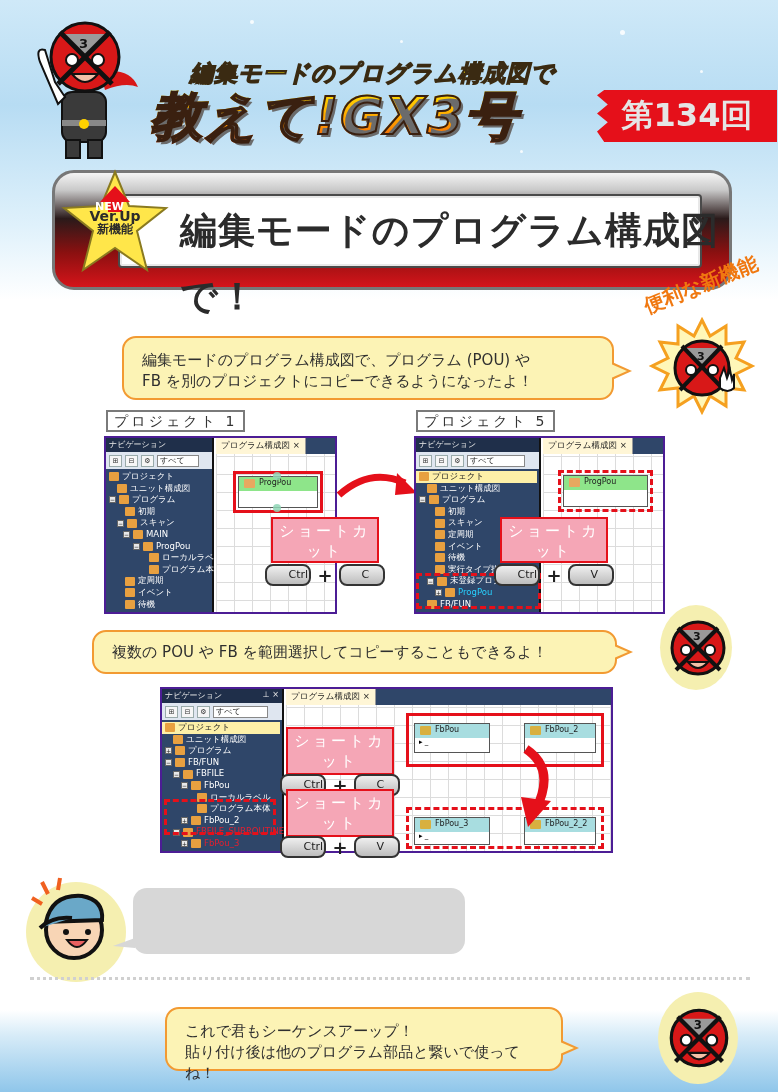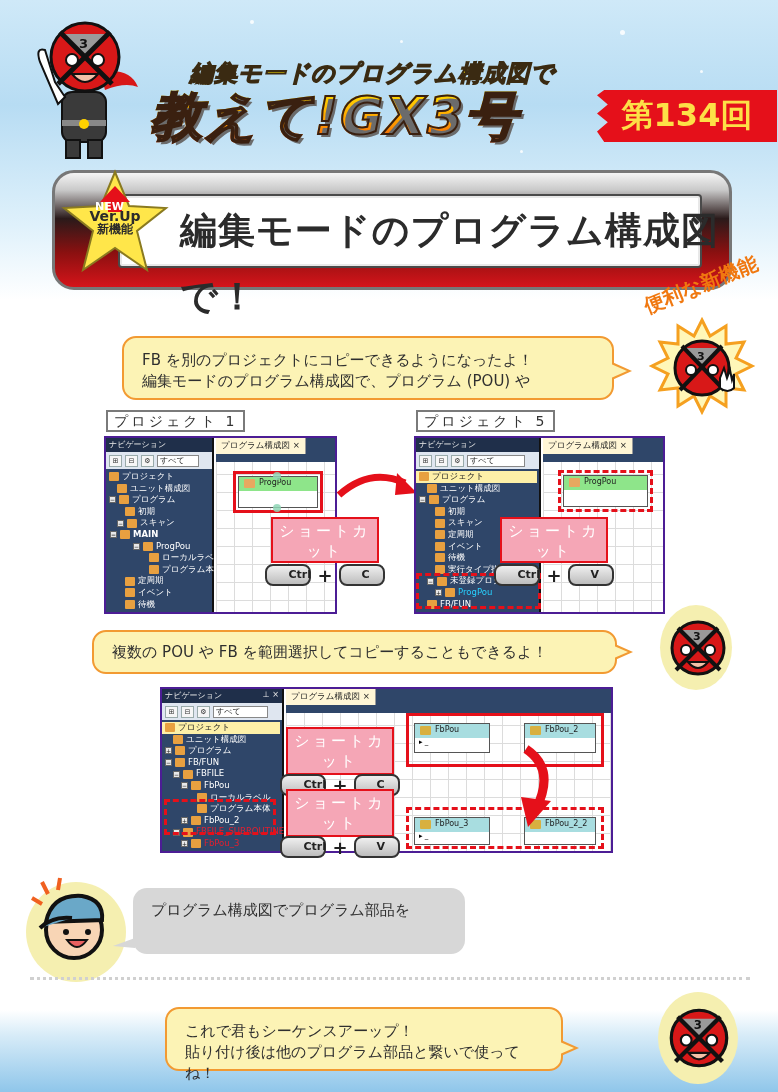--- a/index.html
+++ b/index.html
@@ -4,21 +4,21 @@
 <style>
 *{box-sizing:border-box;margin:0;padding:0}
 body{width:778px;height:1092px;position:relative;overflow:hidden;font-family:"DejaVu Sans",sans-serif;background:#fff}
 .abs{position:absolute}
 .sky-top{left:0;top:0;width:778px;height:300px;background:linear-gradient(180deg,#cfe9f8 0%,#b7dcf3 35%,#dff1fb 75%,#ffffff 100%)}
 .sky-bottom{left:0;top:1010px;width:778px;height:82px;background:linear-gradient(180deg,#ffffff 0%,#d8ecf8 30%,#8fc6ea 100%)}
 .sparkle{position:absolute;border-radius:50%;background:#fff;opacity:.85}
 
 .subtitle{left:190px;top:58px;font-size:23px;font-weight:bold;color:#ffe400;-webkit-text-stroke:1.3px #3a2a12;letter-spacing:1px;font-style:italic}
 .maintitle{left:150px;top:82px;font-size:52px;font-weight:bold;font-style:italic;color:#f4b400;-webkit-text-stroke:2px #3a2010;letter-spacing:2px;text-shadow:3px 3px 0 #6b6b6b;background:linear-gradient(180deg,#fff200,#ff9800 60%,#e53018);-webkit-background-clip:text;background-clip:text;-webkit-text-fill-color:transparent}
-.episode{left:597px;top:90px;width:180px;height:52px;background:#e5101a;color:#fde047;font-weight:bold;font-size:32px;display:flex;align-items:center;justify-content:center;clip-path:polygon(4% 0,100% 0,100% 100%,4% 100%,0 80%,6% 62%,0 45%,6% 28%,0 10%)}
+.episode{left:597px;top:90px;width:180px;height:52px;background:#e5101a;color:#e5e5e5;font-weight:bold;font-size:32px;display:flex;align-items:center;justify-content:center;clip-path:polygon(4% 0,100% 0,100% 100%,4% 100%,0 80%,6% 62%,0 45%,6% 28%,0 10%)}
 .hero{left:30px;top:12px;width:110px;height:150px}
 
 .banner{left:52px;top:170px;width:680px;height:120px;border-radius:22px;background:linear-gradient(180deg,#f4f4f4 0%,#c9c9c9 15%,#2a1a1a 40%,#8b1010 70%,#d5141a 100%);border:3px solid #777}
 .banner-inner{left:118px;top:194px;width:584px;height:74px;background:#fff;border:2px solid #4a4a4a;border-radius:4px;box-shadow:inset 0 0 0 2px #e8e8e8}
 .banner-text{left:180px;top:198px;font-size:37px;color:#2b2b2b;font-weight:bold;letter-spacing:1px;line-height:66px}
 .star{left:60px;top:168px;width:110px;height:108px}
 .star-text{left:82px;top:210px;width:66px;text-align:center;font-weight:bold;color:#2b2b2b;font-size:12px;line-height:13px}
 .star-text .v{font-size:14px}
 .new-badge{left:95px;top:200px;font-size:11px;font-weight:bold;color:#fff}
 
@@ -36,34 +36,34 @@
 .tool{width:13px;height:12px;background:#f6f6f6;border:1px solid #9aa;font-size:7px;color:#333;text-align:center;line-height:10px}
 .filter{height:12px;background:#fff;border:1px solid #888;color:#222;font-size:8px;padding-left:2px;line-height:10px}
 .tree{padding-top:2px}
 .node{height:11.6px;line-height:11.6px;font-size:8.5px;white-space:nowrap;display:flex;align-items:center;gap:3px}
 .node.sel{background:#fdf0a8;color:#222;margin-right:2px}
 .node.red{color:#e02030}
 .node.cyan{color:#28d0ff}
 .pm{width:7px;height:7px;background:#e8e8e8;border:1px solid #666;font-size:6px;line-height:5px;color:#222;text-align:center;flex:none}
 .ico{width:10px;height:9px;flex:none;border-radius:1px}
 .canvas{position:absolute;top:0;right:0;bottom:0;background-color:#fff;background-image:linear-gradient(#dcdcdc 1px,transparent 1px),linear-gradient(90deg,#dcdcdc 1px,transparent 1px);background-size:18px 18px}
-.tabbar{position:absolute;left:0;right:0;top:0;height:24px;background:#2f4669}
+.tabbar{position:absolute;left:0;right:0;top:0;height:16px;background:#2f4669}
 .tab{position:absolute;left:0;top:0;height:16px;background:#fff6d6;border-right:1px solid #999;font-size:8.5px;color:#222;padding:2px 5px;white-space:nowrap}
 .pou{position:absolute;border:1px solid #555;background:#fff}
 .pou-head{height:14px;font-size:8px;color:#222;padding:1px 3px 0 20px;position:relative}
 .pou-head .pi{position:absolute;left:5px;top:2px;width:11px;height:9px;border-radius:1px}
 .green-h{background:#8ee58a}
 .cyan-h{background:#a8dde0}
 .dot{position:absolute;width:8px;height:8px;border-radius:50%;background:#8fd6b6;opacity:.85}
 .redbox{position:absolute;border:3px solid #e5101a}
 .dashbox{position:absolute;border:3px dashed #e5101a}
 .shortcut{position:absolute;background:#f5a6b6;border:2px solid #e5101a;text-align:center}
 .sc-title{color:#fff;font-size:15px;letter-spacing:3px;line-height:20px;margin-top:2px}
 .keys{display:flex;justify-content:center;align-items:center;gap:6px;margin-top:3px}
-.key{min-width:28px;height:22px;padding:0 21px;background:linear-gradient(180deg,#efefef,#bdbdbd);border:2px solid #333;border-radius:8px;font-size:11px;font-weight:bold;color:#222;line-height:18px}
+.key{min-width:28px;height:22px;padding:0 21px;background:linear-gradient(180deg,#efefef,#bdbdbd);border:2px solid #333;border-radius:8px;font-size:11px;font-weight:normal;color:#222;line-height:18px}
 .plus{font-size:18px;font-weight:bold;color:#222}
 .proj-label{position:absolute;border:2px solid #7a7a7a;background:#fff;font-size:14px;color:#333;letter-spacing:3px;padding:1px 6px;line-height:16px}
 .dotline{left:30px;top:977px;width:720px;border-top:3px dotted #d0d0d0}
 </style>
 </head>
 <body>
 
 <div class="abs sky-top"></div>
 <div class="abs sky-bottom"></div>
 <div class="sparkle" style="left:250px;top:20px;width:4px;height:4px"></div>
@@ -102,22 +102,22 @@
   <polygon points="55,4 69,38 106,40 77,63 87,102 55,80 23,102 33,63 4,40 41,38" fill="#ffe64a" stroke="#8a7a20" stroke-width="2"></polygon>
   <polygon points="55,18 70,34 62,34 62,44 48,44 48,34 40,34" fill="#e5101a"></polygon>
 </svg>
 <div class="abs new-badge">NEW</div>
 <div class="abs star-text">
   <div class="v">Ver.Up</div>
   <div>新機能</div>
 </div>
 
 <div class="abs bubble bubble-y" style="left:122px;top:336px;width:492px;height:64px">
+  <div>編集モードのプログラム構成図で、プログラム (POU) や</div>
   <div>FB を別のプロジェクトにコピーできるようになったよ！</div>
-  <div>編集モードのプログラム構成図で、プログラム (POU) や</div>
 </div>
 <div class="tail" style="left:612px;top:362px;border-top:9px solid transparent;border-bottom:9px solid transparent;border-left:20px solid #f29a32"></div>
 <div class="tail" style="left:611px;top:364px;border-top:7px solid transparent;border-bottom:7px solid transparent;border-left:16px solid #fcf3b5"></div>
 
 <svg class="abs" style="left:628px;top:298px;width:148px;height:130px" viewBox="0 0 148 130">
   <polygon points="74,22 82,38 98,28 98,46 116,44 108,60 124,68 108,76 116,92 98,90 98,108 82,98 74,114 66,98 50,108 50,90 32,92 40,76 24,68 40,60 32,44 50,46 50,28 66,38" fill="#fff7b8" stroke="#f5a020" stroke-width="3"></polygon>
   <circle cx="74" cy="70" r="27" fill="#d81818" stroke="#111" stroke-width="3"></circle>
   <path d="M55 50 L93 50 L74 70Z" fill="#9a9a9a"></path>
   <line x1="54" y1="48" x2="96" y2="92" stroke="#111" stroke-width="4"></line>
   <line x1="94" y1="48" x2="52" y2="92" stroke="#111" stroke-width="4"></line>
@@ -156,21 +156,21 @@
         </div>
         <div class="node" style="padding-left: 19px;">
           <span class="ico" style="background: rgb(232, 160, 64);"></span>
           <span>初期</span>
         </div>
         <div class="node" style="padding-left: 11px;">
           <span class="pm">−</span>
           <span class="ico" style="background: rgb(232, 160, 64);"></span>
           <span>スキャン</span>
         </div>
-        <div class="node" style="padding-left: 4px; font-weight: bold;">
+        <div class="node" style="padding-left: 17px;">
           <span class="pm">−</span>
           <span class="ico" style="background: rgb(232, 160, 64);"></span>
           <span>MAIN</span>
         </div>
         <div class="node" style="padding-left: 27px;">
           <span class="pm">−</span>
           <span class="ico" style="background: rgb(232, 160, 64);"></span>
           <span>ProgPou</span>
         </div>
         <div class="node" style="padding-left: 43px;">
@@ -445,21 +445,20 @@
   <line x1="20" y1="10" x2="26" y2="22" stroke="#f06020" stroke-width="4"></line>
   <line x1="38" y1="6" x2="36" y2="18" stroke="#f06020" stroke-width="4"></line>
   <circle cx="52" cy="58" r="28" fill="#f8d5b5" stroke="#111" stroke-width="4"></circle>
   <path d="M24 50 Q30 22 60 24 Q82 28 80 48 Z" fill="#6aa8c8" stroke="#111" stroke-width="4"></path>
   <path d="M18 56 Q30 44 50 46" fill="#6aa8c8" stroke="#111" stroke-width="4"></path>
   <circle cx="44" cy="60" r="3" fill="#111"></circle>
   <circle cx="66" cy="60" r="3" fill="#111"></circle>
   <path d="M45 68 Q55 82 65 68Z" fill="#e86060" stroke="#111" stroke-width="2"></path>
 </svg>
 <div class="abs bubble bubble-g" style="left:133px;top:888px;width:332px;height:66px">
-  <div>プログラム構成図でプログラム部品を</div>
 </div>
 <div class="tail" style="left:113px;top:938px;border-top:8px solid transparent;border-bottom:2px solid transparent;border-right:22px solid #d7d7d7"></div>
 
 <div class="abs dotline"></div>
 
 <div class="abs bubble bubble-y" style="left:165px;top:1007px;width:398px;height:64px">
   <div>これで君もシーケンスアーップ！</div>
   <div>貼り付け後は他のプログラム部品と繋いで使ってね！</div>
 </div>
 <div class="tail" style="left:561px;top:1040px;border-top:8px solid transparent;border-bottom:8px solid transparent;border-left:18px solid #f29a32"></div>

